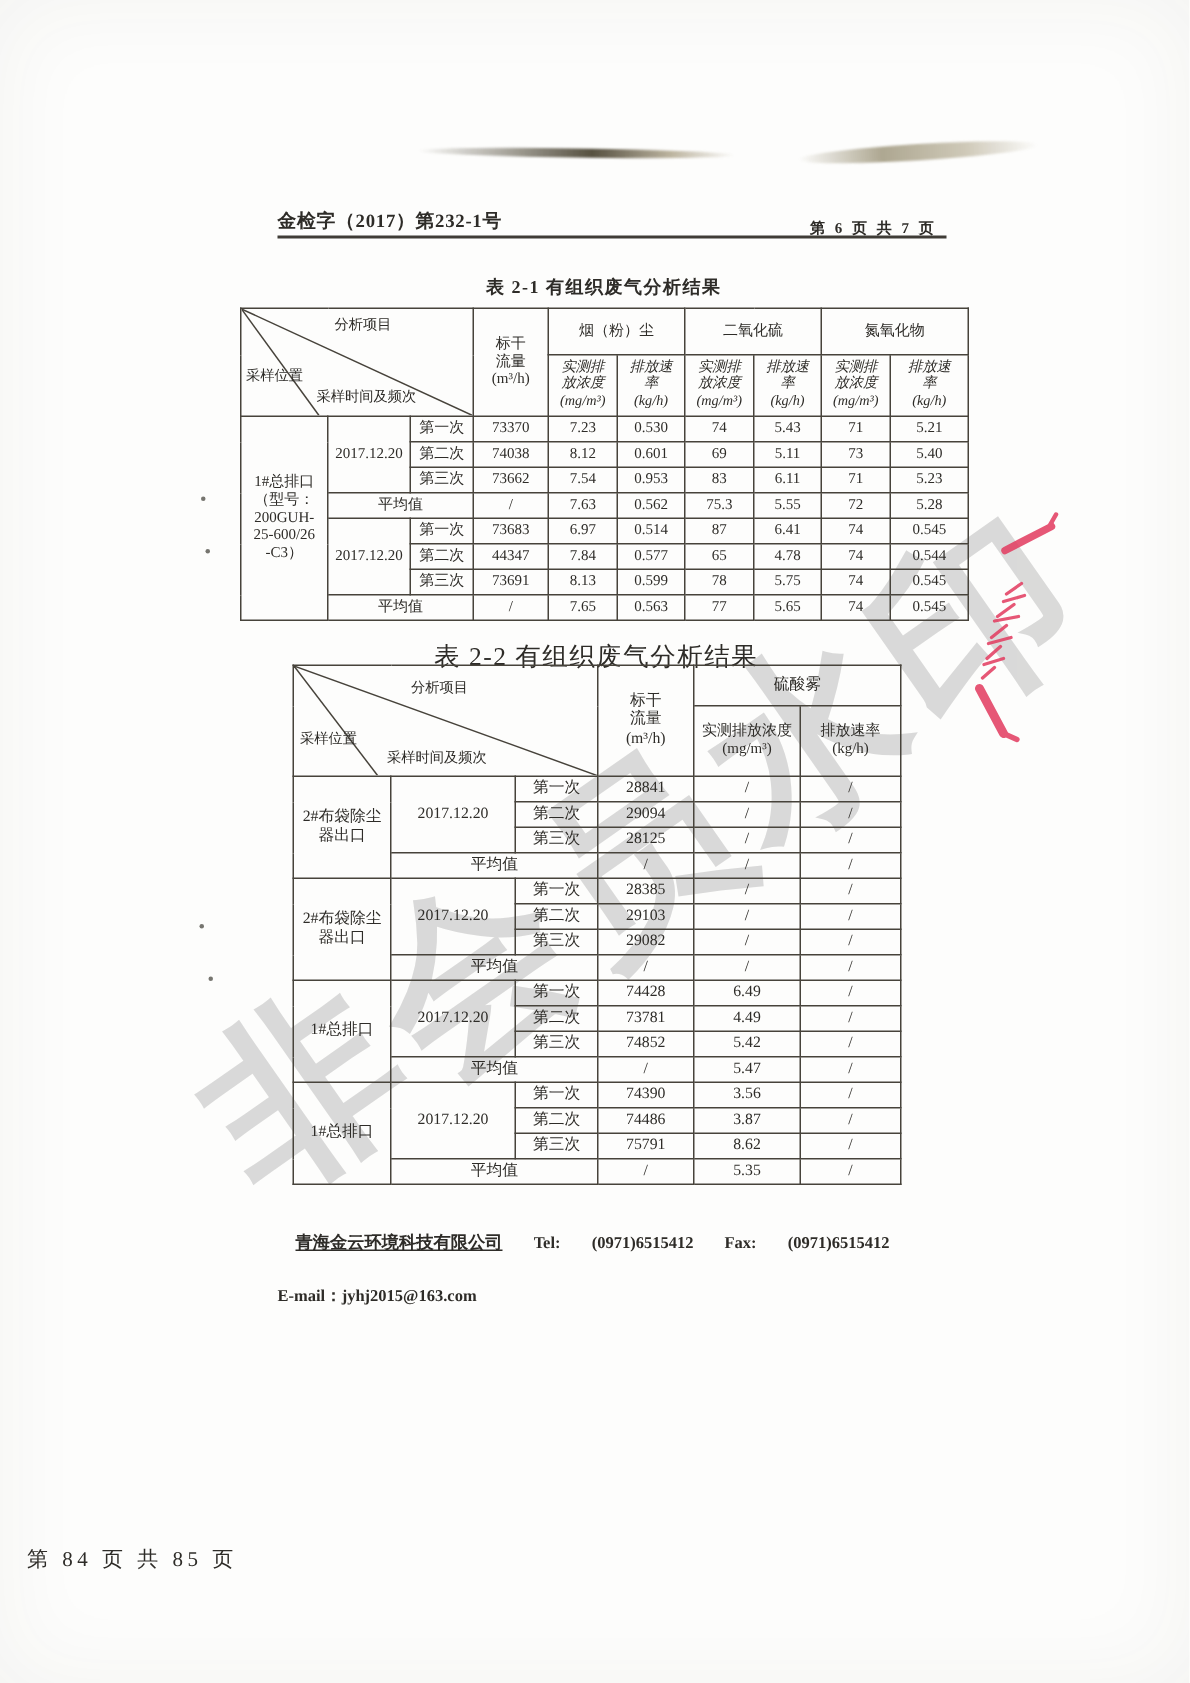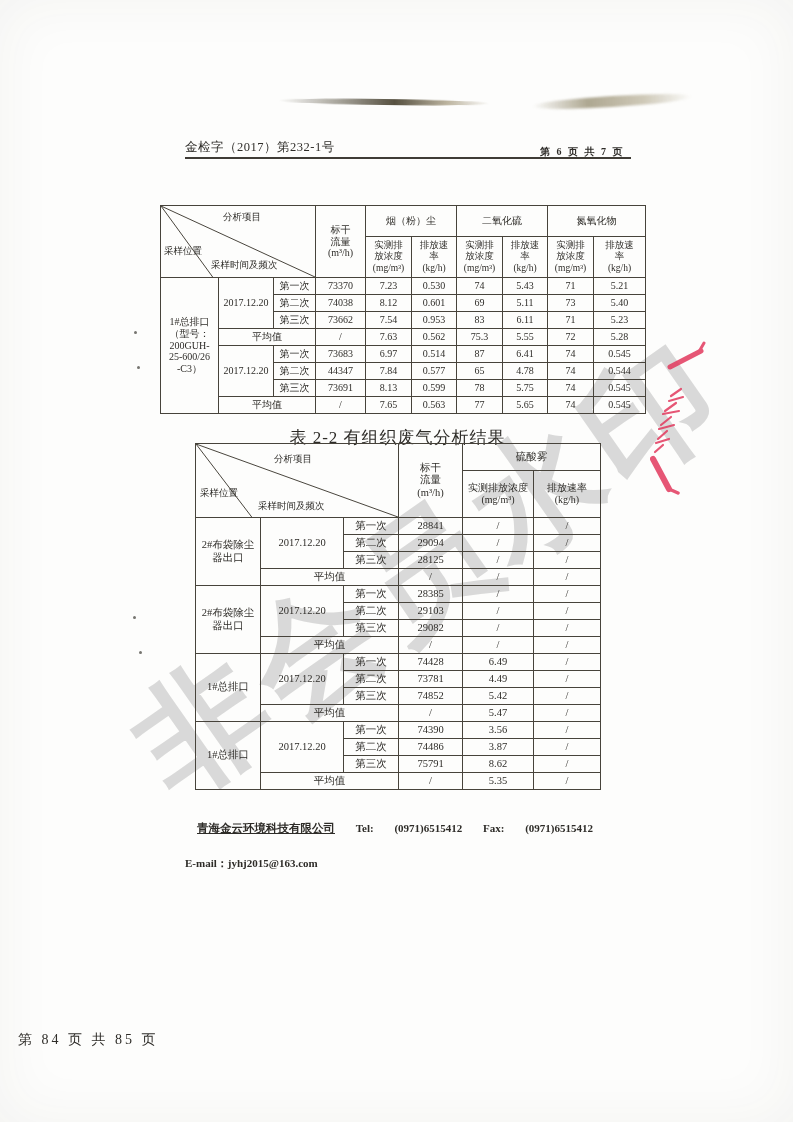--- a/index.html
+++ b/index.html
@@ -1,42 +1,42 @@
 <!DOCTYPE html>
 <html><head>
 <meta charset="utf-8">
 <style>
   html,body{margin:0;padding:0;background:#ffffff;}
   .page{position:relative;width:793px;height:1122px;background:#fdfdfc;overflow:hidden;
         font-family:"Liberation Serif","DejaVu Serif",serif;color:#2e2c28;
         box-shadow:inset 0 0 60px rgba(60,55,40,0.05);}
   .abs{position:absolute;}
   
-  .doc-number{left:185px;top:139px;font-size:12.5px;font-weight:normal;letter-spacing:.5px;z-index:2;}
+  .doc-number{left:185px;top:139px;font-size:12.5px;font-weight:bold;letter-spacing:.5px;z-index:2;}
   .header-rule{left:185px;top:157px;width:446px;height:1.5px;background:#3f3c36;z-index:2;}
   .page-indicator{left:540px;top:145px;font-size:10px;font-weight:bold;letter-spacing:2px;z-index:2;}
   
   .smudge1{left:278px;top:99px;width:212px;height:6px;border-radius:50%;
     background:linear-gradient(90deg,rgba(70,58,30,0),rgba(45,38,18,.8) 55%,rgba(110,92,48,.45) 80%,rgba(130,110,60,0));
     transform:rotate(.8deg);filter:blur(.6px);}
   .smudge2{left:532px;top:96px;width:160px;height:11px;border-radius:50%;
     background:linear-gradient(90deg,rgba(120,100,55,0),rgba(95,82,40,.5) 35%,rgba(120,104,58,.35) 70%,rgba(130,112,62,0));
     transform:rotate(-3.5deg);filter:blur(.8px);}
   .speck{position:absolute;width:3px;height:3px;background:#3c3a33;border-radius:50%;opacity:.7;}
   
   .t1-title{left:160px;top:183px;width:485px;text-align:center;font-size:12px;font-weight:bold;letter-spacing:1px;z-index:2;}
   .t2-title{left:195px;top:426px;width:405px;text-align:center;font-size:17px;font-weight:normal;letter-spacing:1px;z-index:2;}
   
   table.t{border-collapse:collapse;table-layout:fixed;position:absolute;z-index:2;background:transparent;padding-left:21px;}
   table.t td{border:1px solid #47433b;text-align:center;vertical-align:middle;padding:0 1px;line-height:1.18;
              overflow:hidden;}
   .t1{left:160px;top:205px;width:485px;}
   .t1 td{font-size:10px;}
   .t1 tr.h1 td{height:30px;font-size:10px;}
-  .t1 tr.h2 td{height:40px;font-size:9.5px;}
+  .t1 tr.h2 td{height:40px;font-size:9.5px;font-style:italic;}
   .t1 tr.d td{height:16px;}
   .t2{left:195px;top:443px;width:405px;}
   .t2 td{font-size:10.5px;}
   .t2 tr.h1 td{height:26px;}
   .t2 tr.h2 td{height:46px;font-size:10px;}
   .t2 tr.d td{height:16px;}
   .pre{white-space:pre-line;}
   .loc1{font-size:9.5px;}
   .corner{position:relative;padding:0;}
   .corner svg{position:absolute;left:0;top:0;width:100%;height:100%;}
@@ -64,20 +64,21 @@
   <div class="speck" style="left:139px;top:651px;"></div>
 
   <svg class="abs wm-layer" width="793" height="1122" viewBox="0 0 793 1122">
     <text x="430" y="612" text-anchor="middle" font-size="128" font-weight="bold" letter-spacing="8" opacity="0.42" transform="rotate(-35 430 570)" font-family="Liberation Serif, DejaVu Serif, serif" fill="#aaaaaa">非会员水印</text>
   </svg>
 
   <div class="abs doc-number">金检字（2017）第232-1号</div>
   <div class="abs header-rule"></div>
   <div class="abs page-indicator">第 6 页 共 7 页</div>
 
+  <div class="abs t1-title">表 2-1 有组织废气分析结果</div>
   <table class="t t1">
     <colgroup>
       <col style="width:58px">
         <col style="width:55px">
         <col style="width:42px">
         <col style="width:50px">
       <col style="width:46px">
         <col style="width:45px">
         <col style="width:46px">
         <col style="width:45px">

